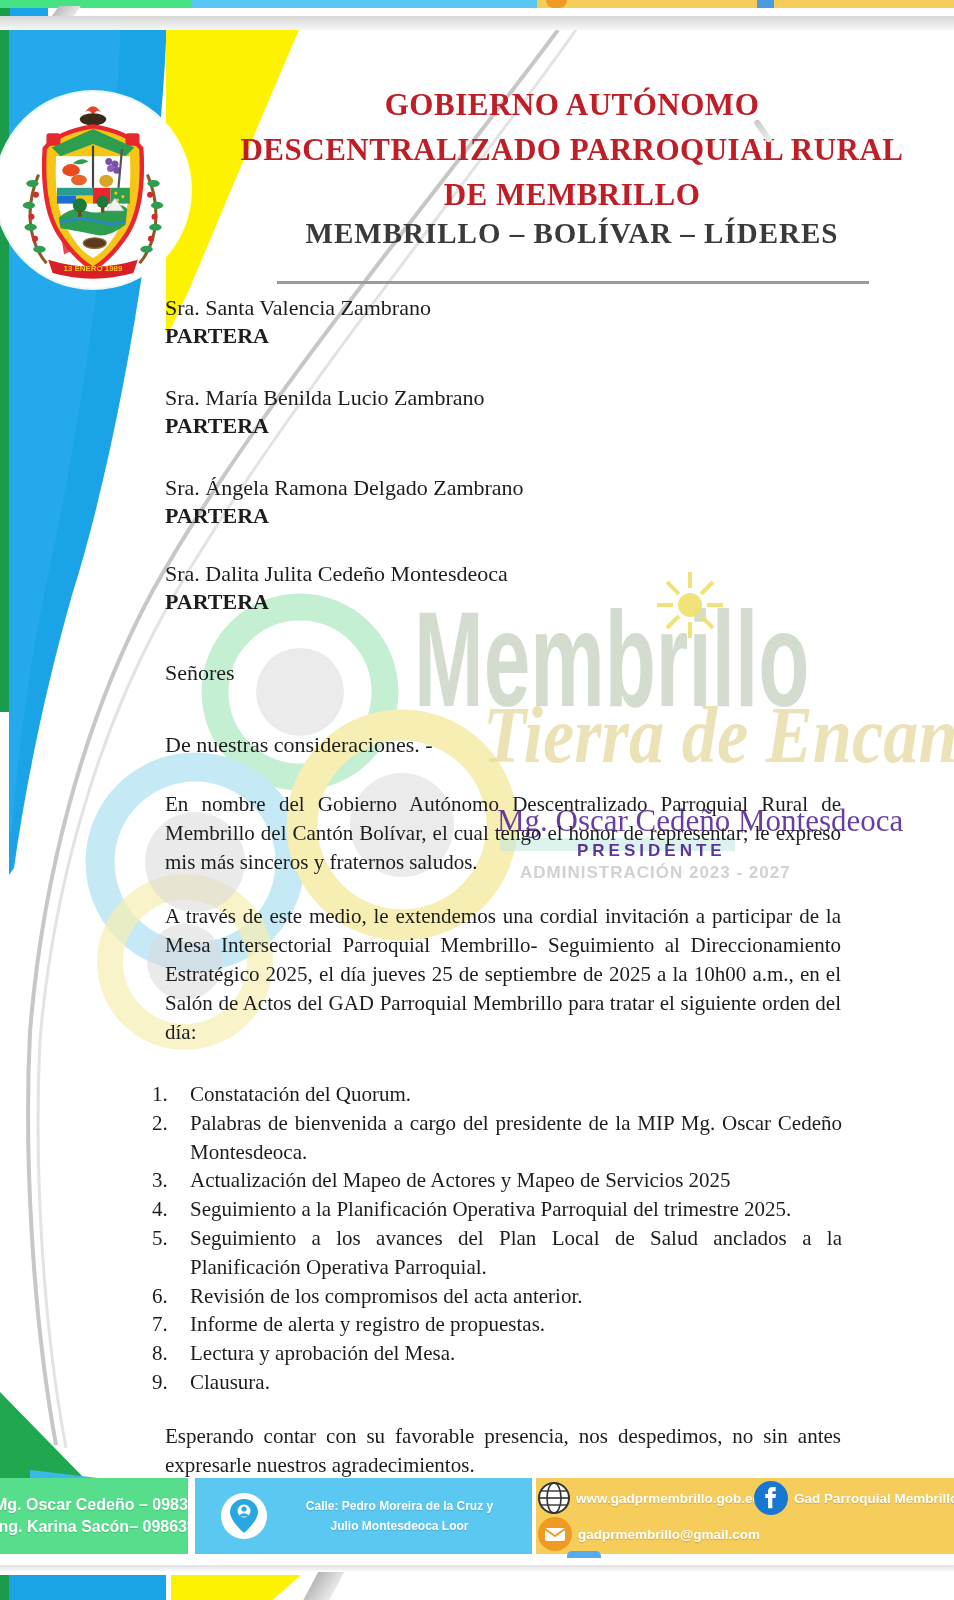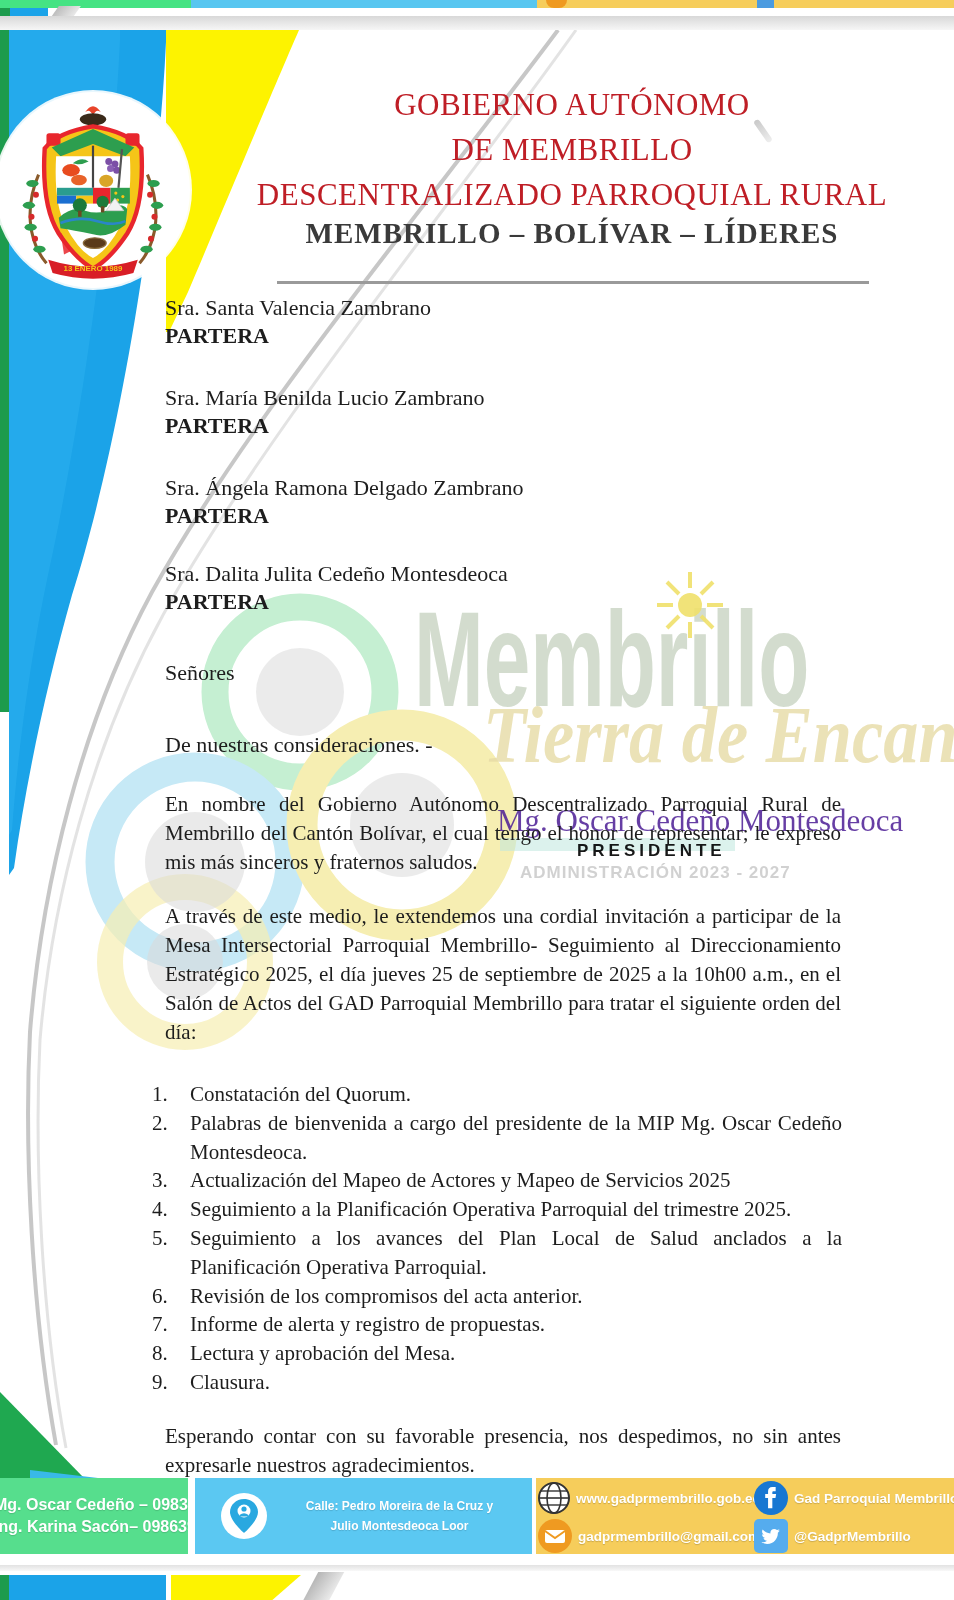--- a/index.html
+++ b/index.html
@@ -28,37 +28,37 @@
 
   
   #left-deco{left:0;top:0;width:600px;height:1528px;pointer-events:none;}
 
   
   #logo-circle{left:-4px;top:62px;width:194px;height:196px;background:#fff;border-radius:50%;
     box-shadow:0 0 0 2px rgba(255,255,255,.9);display:flex;align-items:center;justify-content:center;}
 
   
   #header-block{left:190px;top:52px;width:764px;text-align:center;}
-  .title-line{font-weight:normal;color:#bf1e26;font-size:31px;line-height:45px;letter-spacing:.5px;}
+  .title-line{font-weight:bold;color:#bf1e26;font-size:31px;line-height:45px;letter-spacing:.5px;}
   #ruc-line{font-weight:bold;color:#3a3a3a;font-size:27px;line-height:32px;margin-top:2px;}
   #loc-line{font-weight:bold;color:#3a3a3a;font-size:29px;line-height:32px;letter-spacing:1px;}
   #header-rule{left:277px;top:251px;width:592px;height:3px;background:#9a9a9a;}
   #top-dash{left:750px;top:98px;width:26px;height:6px;background:linear-gradient(90deg,#c9c9c9,#eee);transform:rotate(55deg);border-radius:3px;}
 
   
   .wm{pointer-events:none;}
   #wm-membrillo{left:414px;top:552px;width:700px;font-family:"Liberation Sans",sans-serif;
     font-weight:bold;font-size:135px;color:#ccd7c6;opacity:.85;transform:scaleX(.62);transform-origin:left top;white-space:nowrap;}
   #wm-sun{left:655px;top:540px;}
   #wm-tierra{left:483px;top:660px;font-style:italic;font-weight:bold;font-size:80px;color:#e7dba6;opacity:.8;
     white-space:nowrap;transform:scaleX(.88);transform-origin:left top;}
   #wm-president-name{left:497px;top:773px;font-size:31px;color:#4c1d95;opacity:.85;white-space:nowrap;}
   #wm-teal-bar{left:500px;top:808px;width:235px;height:13px;background:#bfe8de;opacity:.55;}
   #wm-president-title{left:577px;top:811px;font-family:"Liberation Sans",sans-serif;font-weight:bold;
-    font-size:17px;letter-spacing:4px;color:#000000;opacity:.9;}
+    font-size:17px;letter-spacing:4px;color:#4c1d95;opacity:.9;}
   #wm-admin{left:520px;top:833px;font-family:"Liberation Sans",sans-serif;font-weight:bold;
     font-size:17px;letter-spacing:1px;color:#cdcdcd;opacity:.9;}
 
   
   .recipient-name{font-size:22px;line-height:28px;}
   .recipient-role{font-size:22px;line-height:28px;font-weight:bold;}
   .rblock{left:165px;width:680px;}
   #salutation{left:165px;top:702px;font-size:22px;}
   .para{left:165px;width:676px;font-size:21px;line-height:29px;text-align:justify;}
   #para1{top:760px;}
@@ -238,22 +238,22 @@
       <ellipse cx="97" cy="163" rx="13" ry="6" fill="#5a3a1a" stroke="#8a6a3a" stroke-width="1.5"></ellipse>
       <path d="M58,150 L70,172 L62,176 Z" fill="#e8262d" opacity=".85"></path>
 
       <path d="M44,182 Q95,198 146,182 L141,197 Q95,210 49,197 Z" fill="#d81e26"></path>
       <text x="95" y="195" text-anchor="middle" font-size="9" font-family="Liberation Sans, sans-serif" font-weight="bold" fill="#f5c518">13 ENERO 1989</text>
     </svg>
   </div>
 
   <div id="header-block" class="abs">
     <div class="title-line">GOBIERNO AUTÓNOMO</div>
+    <div class="title-line">DESCENTRALIZADO PARROQUIAL RURAL</div>
     <div class="title-line">DE MEMBRILLO</div>
-    <div class="title-line">DESCENTRALIZADO PARROQUIAL RURAL</div>
     <div id="loc-line">MEMBRILLO – BOLÍVAR – LÍDERES</div>
   </div>
   <div id="header-rule" class="abs"></div>
   <div id="top-dash" class="abs"></div>
 
   <div class="abs rblock" style="top:264px">
     <div class="recipient-name">Sra. Santa Valencia Zambrano</div>
     <div class="recipient-role">PARTERA</div>
   </div>
   <div class="abs rblock" style="top:354px">
@@ -355,21 +355,21 @@
         <div class="ycell">
           <span class="yicon">
             <svg width="34" height="34" viewBox="0 0 34 34">
               <circle cx="17" cy="17" r="17" fill="#1877d2"></circle>
               <path d="M19,10 h3 V5.5 h-3.5 c-3,0 -4.5,2 -4.5,4.5 V13 h-3 v4 h3 v11 h4.5 V17 h3.3 l.7,-4 h-4 v-2 c0,-.7 .5,-1 1.5,-1 Z" fill="#ffffff" transform="scale(.95) translate(.8,.8)"></path>
             </svg>
           </span>
           <span class="ytxt">Gad Parroquial Membrillo</span>
         </div>
       </div>
-      <div class="yrow" style="top:39px;">
+      <div class="yrow" style="top:39px;flex-direction:column;">
         <div class="ycell" style="width:216px;">
           <span class="yicon">
             <svg width="34" height="34" viewBox="0 0 34 34">
               <circle cx="17" cy="17" r="17" fill="#ef9a21"></circle>
               <rect x="7" y="11" width="20" height="13" rx="2" fill="#ffffff"></rect>
               <path d="M7,12 L17,19 L27,12" fill="none" stroke="#ef9a21" stroke-width="2"></path>
             </svg>
           </span>
           <span class="ytxt">gadprmembrillo@gmail.com</span>
         </div>

